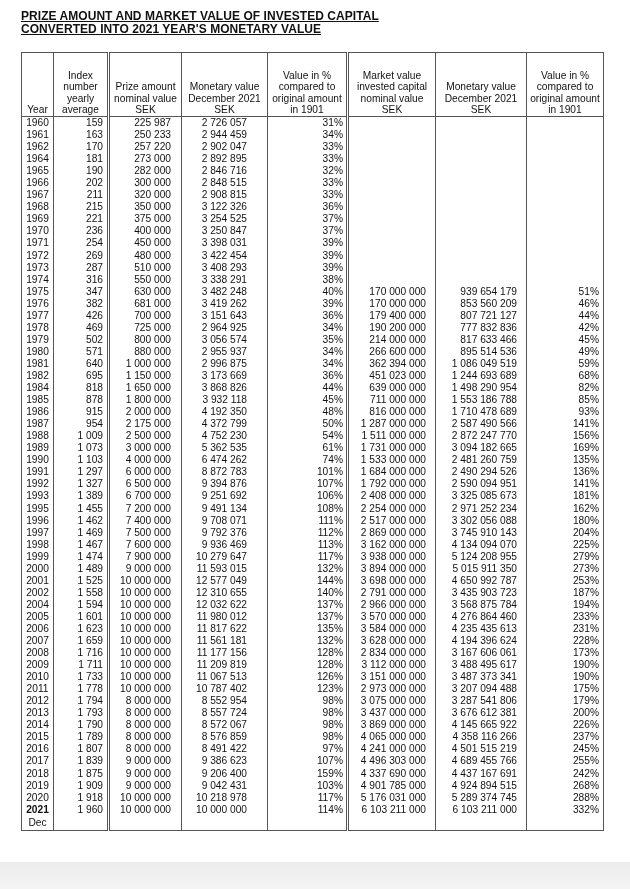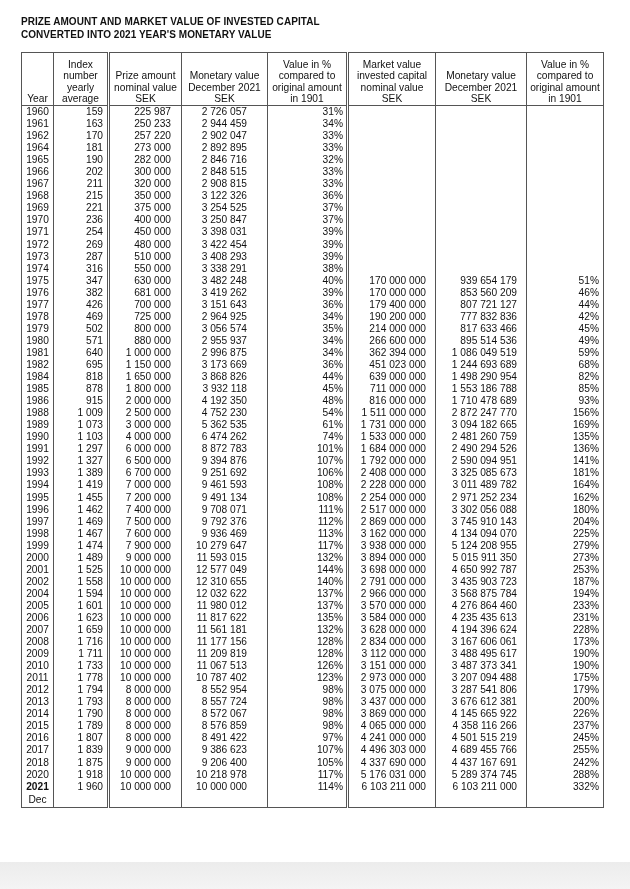--- a/index.html
+++ b/index.html
@@ -4,39 +4,40 @@
 <style>
   html, body { margin:0; padding:0; }
   body {
     width:630px; height:889px; overflow:hidden;
     background:#ffffff;
     font-family:"Liberation Sans", sans-serif;
     color:#111;
     position:relative;
   }
   .title {
-    position:absolute; left:21px; top:16px;
-    font-weight:bold; font-size:10px; line-height:12.5px;
+    position:absolute; left:21px; top:10px;
+    font-weight:bold; font-size:12px; line-height:12.5px;
     letter-spacing:0.05px;
+    text-decoration:underline;
   }
   .bottom-fade {
     position:absolute; left:0; top:862px; width:630px; height:27px;
     background:linear-gradient(#ececec, #f4f4f4);
   }
   table {
     position:absolute; left:21px; top:52px;
     border-collapse:collapse;
     font-size:10.2px;
     table-layout:fixed;
     border:1.5px solid #555;
     background:#fff;
   }
   th {
     font-weight:normal; text-align:center; vertical-align:bottom;
-    line-height:11.6px; padding:3px 1px 0 1px;
+    line-height:11.6px; padding:14px 1px 0 1px;
     border-bottom:1px solid #555;
     height:49px;
   }
   td {
     line-height:12.05px; height:12.05px; padding:0 3px 0 2px;
     white-space:nowrap; text-align:right;
   }
   td.year { text-align:center; padding:0; }
   col.c-year { width:32px; }
   col.c-idx { width:55px; }
@@ -369,20 +370,30 @@
         <td class="year">1986</td>
         <td class="bl idx">915</td>
         <td class="dbl prize">2 000 000</td>
         <td class="bl mon">4 192 350</td>
         <td class="bl pct">48%</td>
         <td class="dbl mkt">816 000 000</td>
         <td class="bl mon2">1 710 478 689</td>
         <td class="bl pct2">93%</td>
       </tr>
       <tr>
+        <td class="year">1987</td>
+        <td class="bl idx">954</td>
+        <td class="dbl prize">2 175 000</td>
+        <td class="bl mon">4 372 799</td>
+        <td class="bl pct">50%</td>
+        <td class="dbl mkt">1 287 000 000</td>
+        <td class="bl mon2">2 587 490 566</td>
+        <td class="bl pct2">141%</td>
+      </tr>
+      <tr>
         <td class="year">1988</td>
         <td class="bl idx">1 009</td>
         <td class="dbl prize">2 500 000</td>
         <td class="bl mon">4 752 230</td>
         <td class="bl pct">54%</td>
         <td class="dbl mkt">1 511 000 000</td>
         <td class="bl mon2">2 872 247 770</td>
         <td class="bl pct2">156%</td>
       </tr>
       <tr>
@@ -429,30 +440,20 @@
         <td class="year">1993</td>
         <td class="bl idx">1 389</td>
         <td class="dbl prize">6 700 000</td>
         <td class="bl mon">9 251 692</td>
         <td class="bl pct">106%</td>
         <td class="dbl mkt">2 408 000 000</td>
         <td class="bl mon2">3 325 085 673</td>
         <td class="bl pct2">181%</td>
       </tr>
       <tr>
-        <td class="year">1994</td>
-        <td class="bl idx">1 419</td>
-        <td class="dbl prize">7 000 000</td>
-        <td class="bl mon">9 461 593</td>
-        <td class="bl pct">108%</td>
-        <td class="dbl mkt">2 228 000 000</td>
-        <td class="bl mon2">3 011 489 782</td>
-        <td class="bl pct2">164%</td>
-      </tr>
-      <tr>
         <td class="year">1995</td>
         <td class="bl idx">1 455</td>
         <td class="dbl prize">7 200 000</td>
         <td class="bl mon">9 491 134</td>
         <td class="bl pct">108%</td>
         <td class="dbl mkt">2 254 000 000</td>
         <td class="bl mon2">2 971 252 234</td>
         <td class="bl pct2">162%</td>
       </tr>
       <tr>
@@ -663,24 +664,34 @@
         <td class="bl pct">107%</td>
         <td class="dbl mkt">4 496 303 000</td>
         <td class="bl mon2">4 689 455 766</td>
         <td class="bl pct2">255%</td>
       </tr>
       <tr>
         <td class="year">2018</td>
         <td class="bl idx">1 875</td>
         <td class="dbl prize">9 000 000</td>
         <td class="bl mon">9 206 400</td>
-        <td class="bl pct">105%</td>
+        <td class="bl pct">159%</td>
         <td class="dbl mkt">4 337 690 000</td>
         <td class="bl mon2">4 437 167 691</td>
         <td class="bl pct2">242%</td>
+      </tr>
+      <tr>
+        <td class="year">2019</td>
+        <td class="bl idx">1 909</td>
+        <td class="dbl prize">9 000 000</td>
+        <td class="bl mon">9 042 431</td>
+        <td class="bl pct">103%</td>
+        <td class="dbl mkt">4 901 785 000</td>
+        <td class="bl mon2">4 924 894 515</td>
+        <td class="bl pct2">268%</td>
       </tr>
       <tr>
         <td class="year">2020</td>
         <td class="bl idx">1 918</td>
         <td class="dbl prize">10 000 000</td>
         <td class="bl mon">10 218 978</td>
         <td class="bl pct">117%</td>
         <td class="dbl mkt">5 176 031 000</td>
         <td class="bl mon2">5 289 374 745</td>
         <td class="bl pct2">288%</td>

